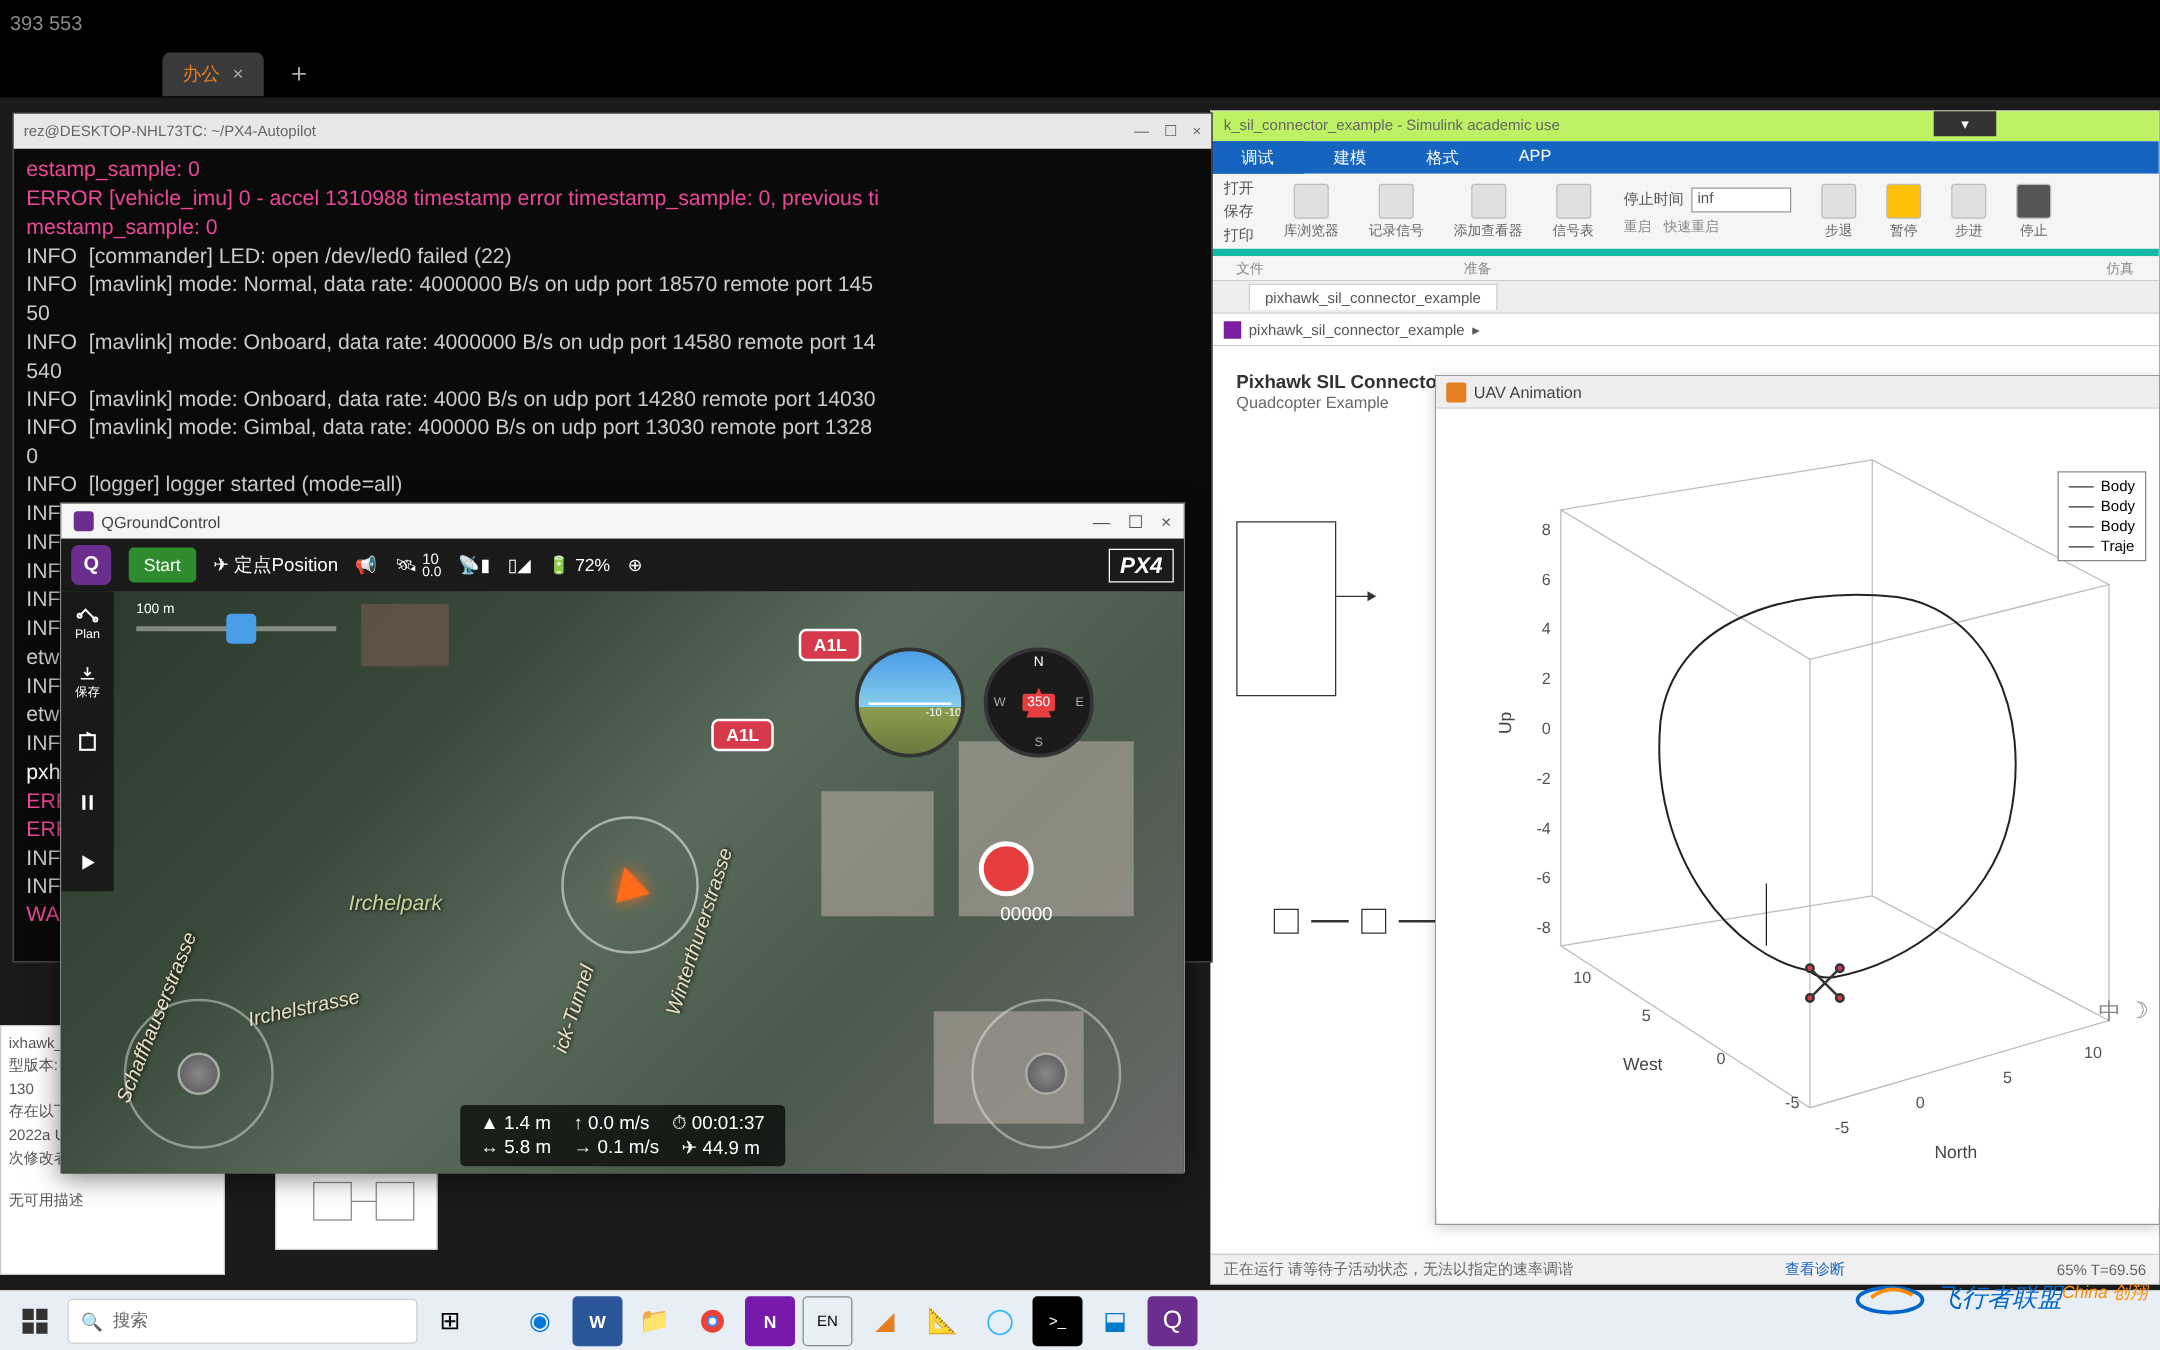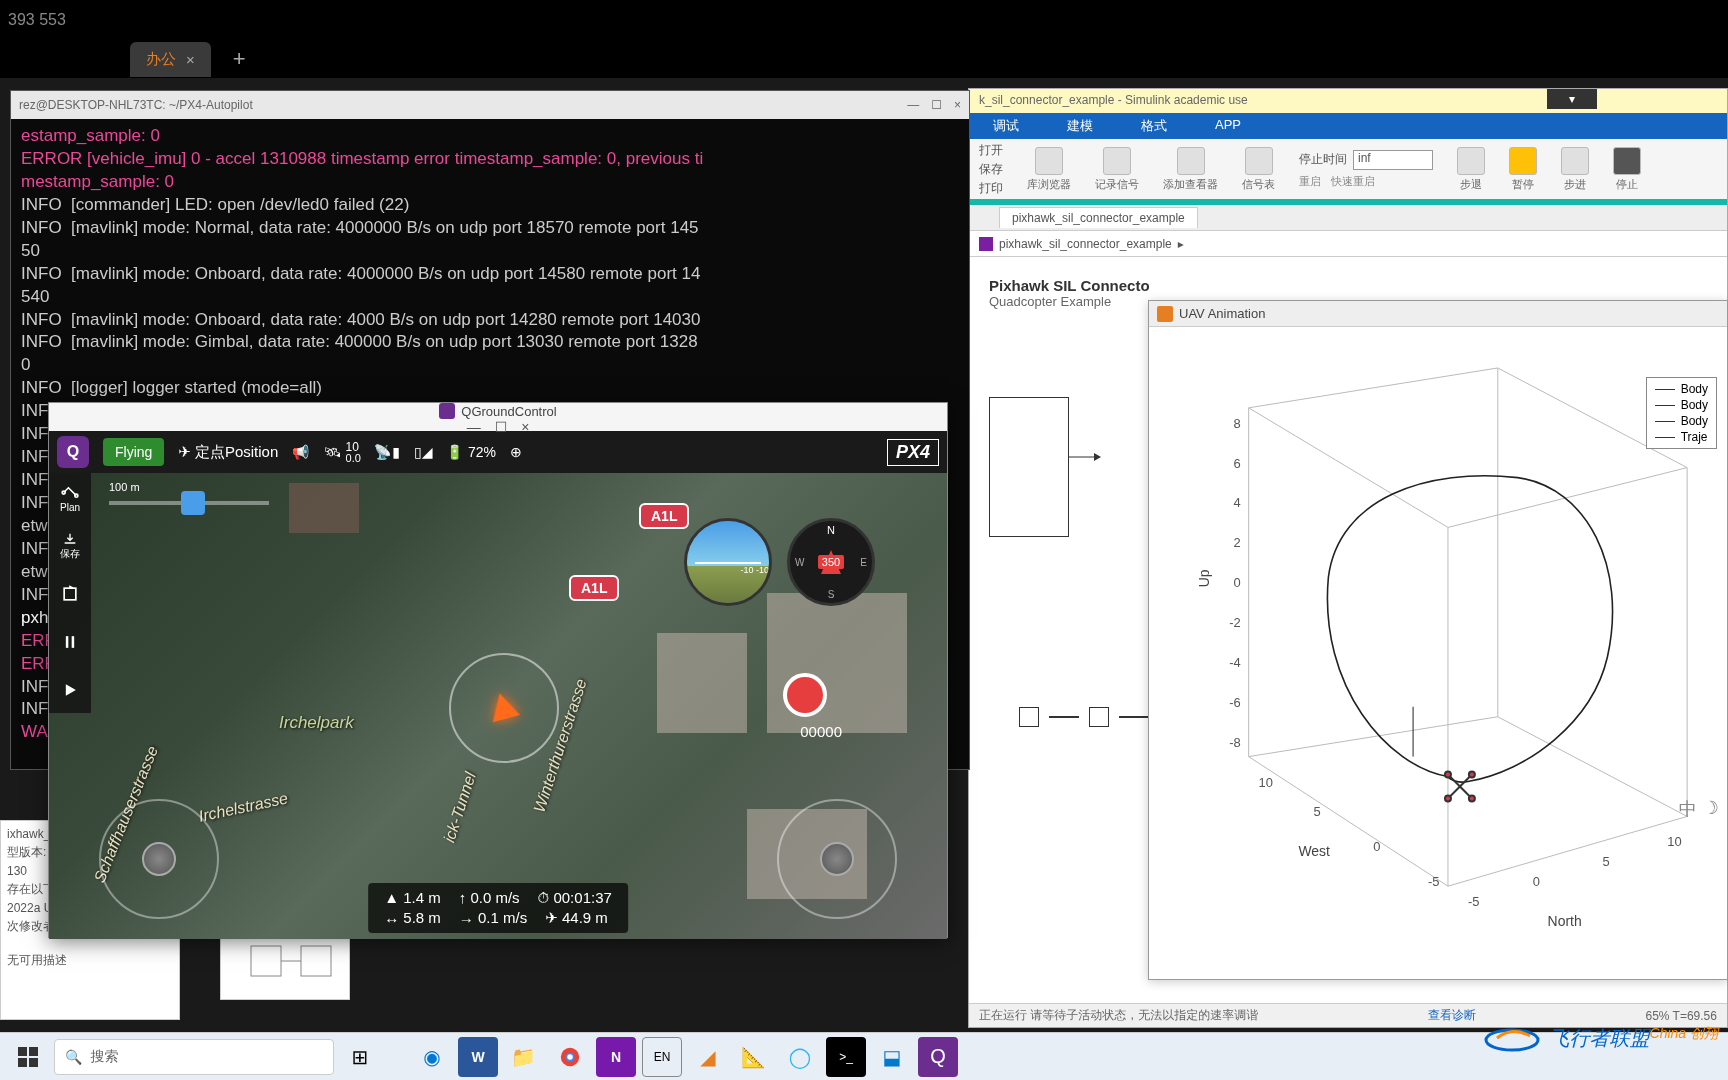--- a/index.html
+++ b/index.html
@@ -17,21 +17,21 @@
 .terminal-window { position: absolute; top: 90px; left: 10px; width: 960px; height: 680px; background: #0a0a0a; border: 1px solid #555; z-index: 5; }
 .terminal-title { height: 28px; background: #e8e8e8; display: flex; align-items: center; padding: 0 8px; font-size: 12px; color: #666; justify-content: space-between; }
 .terminal-title-btns { display: flex; gap: 12px; color: #666; }
 .terminal-body { padding: 6px 10px; font-family: "Consolas", monospace; font-size: 17px; line-height: 1.35; color: #ddd; white-space: pre-wrap; overflow: hidden; }
 .t-err { color: #ec4899; }
 .t-info { color: #cccccc; }
 .t-wht { color: #fff; }
 
 
 .qgc-window { position: absolute; top: 402px; left: 48px; width: 900px; height: 536px; background: #222; border: 1px solid #888; z-index: 20; box-shadow: 0 4px 20px rgba(0,0,0,0.5); }
-.qgc-titlebar { height: 28px; background: #f5f5f5; display: flex; align-items: center; justify-content: space-between; padding: 0 10px; font-size: 13px; color: #444; flex-direction: column; }
+.qgc-titlebar { height: 28px; background: #f5f5f5; display: flex; align-items: center; justify-content: space-between; padding: 0 10px; font-size: 13px; color: #444; }
 .qgc-titlebar-left { display: flex; align-items: center; gap: 6px; }
 .qgc-titlebar-icon { width: 16px; height: 16px; background: #6b2e8f; border-radius: 3px; }
 .qgc-titlebar-btns { display: flex; gap: 14px; color: #555; font-size: 14px; }
 .qgc-toolbar { height: 42px; background: #1a1a1a; display: flex; align-items: center; padding: 0 8px; gap: 14px; justify-content: space-between; }
 .qgc-toolbar-left { display: flex; align-items: center; gap: 14px; }
 .qgc-logo { width: 32px; height: 32px; background: #6b2e8f; border-radius: 6px; display: flex; align-items: center; justify-content: center; color: #fff; font-weight: bold; }
 .qgc-flying { background: #2e8b2e; color: #fff; padding: 6px 12px; border-radius: 4px; font-size: 14px; }
 .qgc-mode { color: #fff; font-size: 15px; display:flex; align-items:center; gap:4px;}
 .qgc-stat { color: #fff; font-size: 14px; display: flex; align-items: center; gap: 4px; }
 .qgc-px4 { color:#fff; font-weight:bold; font-style:italic; font-size:18px; border:1px solid #fff; padding:2px 8px;}
@@ -63,21 +63,21 @@
 .joystick-stick { width: 34px; height: 34px; background: radial-gradient(#888,#555); border-radius: 50%; border:2px solid #aaa;}
 .telemetry { position: absolute; bottom: 6px; left: 50%; transform: translateX(-50%); background: rgba(0,0,0,0.7); color: #fff; padding: 6px 16px; display: flex; flex-direction: column; gap: 2px; font-size: 15px; border-radius:4px;}
 .telemetry-row { display: flex; gap: 18px; }
 .zoom-slider { position:absolute; left:60px; top:18px; width:160px; height:24px; display:flex; align-items:center;}
 .zoom-track { width:100%; height:4px; background:rgba(255,255,255,0.4); position:relative;}
 .zoom-thumb { position:absolute; left:45%; top:-10px; width:24px; height:24px; background:#4a9de8; border-radius:4px;}
 .zoom-scale { position:absolute; left:60px; top:8px; color:#fff; font-size:11px;}
 
 
 .simulink-window { position: absolute; top: 88px; right: 0; width: 760px; height: 940px; background: #fff; border: 1px solid #aaa; z-index: 3; }
-.sim-title { height: 24px; background: #fef9c3; font-size: 12px; color: #666; padding: 4px 10px; overflow:hidden; white-space:nowrap;}
+.sim-title { height: 24px; background: #bef264; font-size: 12px; color: #666; padding: 4px 10px; overflow:hidden; white-space:nowrap;}
 .sim-ribbon { background: #f5f5f5; }
 .sim-tabs { display: flex; height: 26px; background:#1565c0;}
 .sim-tab { padding: 4px 24px; font-size: 13px; color: #fff; cursor: pointer; }
 .sim-tab.active { background: #1565c0; }
 .sim-ribbon-body { height: 66px; background: #f5f5f5; border-bottom: 6px solid #14b8a6; display: flex; align-items: center; padding: 0 10px; gap: 24px;}
 .ribbon-group { display:flex; flex-direction:column; align-items:center; font-size:11px; color:#666; gap:2px;}
 .ribbon-icon { width:28px; height:28px; background:#e0e0e0; border:1px solid #bbb; border-radius:3px;}
 .ribbon-icon.pause { background:#ffc107;}
 .ribbon-icon.stop { background:#555;}
 .sim-subtabs { height: 26px; background: #eee; border-bottom: 1px solid #ccc; display: flex; align-items: center; padding-left: 30px; font-size: 12px; color: #555; }
@@ -162,21 +162,21 @@
     </div>
     <div class="qgc-titlebar-btns">
       <span>—</span>
       <span>☐</span>
       <span>×</span>
     </div>
   </div>
   <div class="qgc-toolbar">
     <div class="qgc-toolbar-left">
       <div class="qgc-logo">Q</div>
-      <div class="qgc-flying">Flying</div>
+      <div class="qgc-flying">Start</div>
       <div class="qgc-mode">
         <span>✈</span>
         <span>定点Position</span>
       </div>
       <span class="qgc-stat" style="color:#4aa0e8;">📢</span>
       <div class="qgc-stat">
         <span>🛰</span>
         <div style="display:flex;flex-direction:column;line-height:1;">
           <span style="font-size:12px;">10</span>
           <span style="font-size:11px;">0.0</span>
@@ -344,20 +344,25 @@
           <span>暂停</span>
         </div>
       <div class="ribbon-group">
           <div class="ribbon-icon"></div>
           <span>步进</span>
         </div>
       <div class="ribbon-group">
           <div class="ribbon-icon stop"></div>
           <span>停止</span>
         </div>
+    </div>
+    <div style="display:flex;font-size:11px;color:#888;padding:2px 20px;gap:160px;border-bottom:1px solid #ccc;background:#f5f5f5;">
+      <span>文件</span>
+      <span>准备</span>
+      <span style="margin-left:auto;">仿真</span>
     </div>
   </div>
   <div class="sim-subtabs">
     <div class="sim-subtab">pixhawk_sil_connector_example</div>
   </div>
   <div class="sim-breadcrumb">
     <span style="width:14px;height:14px;background:#7b1fa2;display:inline-block;"></span>
     <span>pixhawk_sil_connector_example</span>
     <span>▸</span>
   </div>

